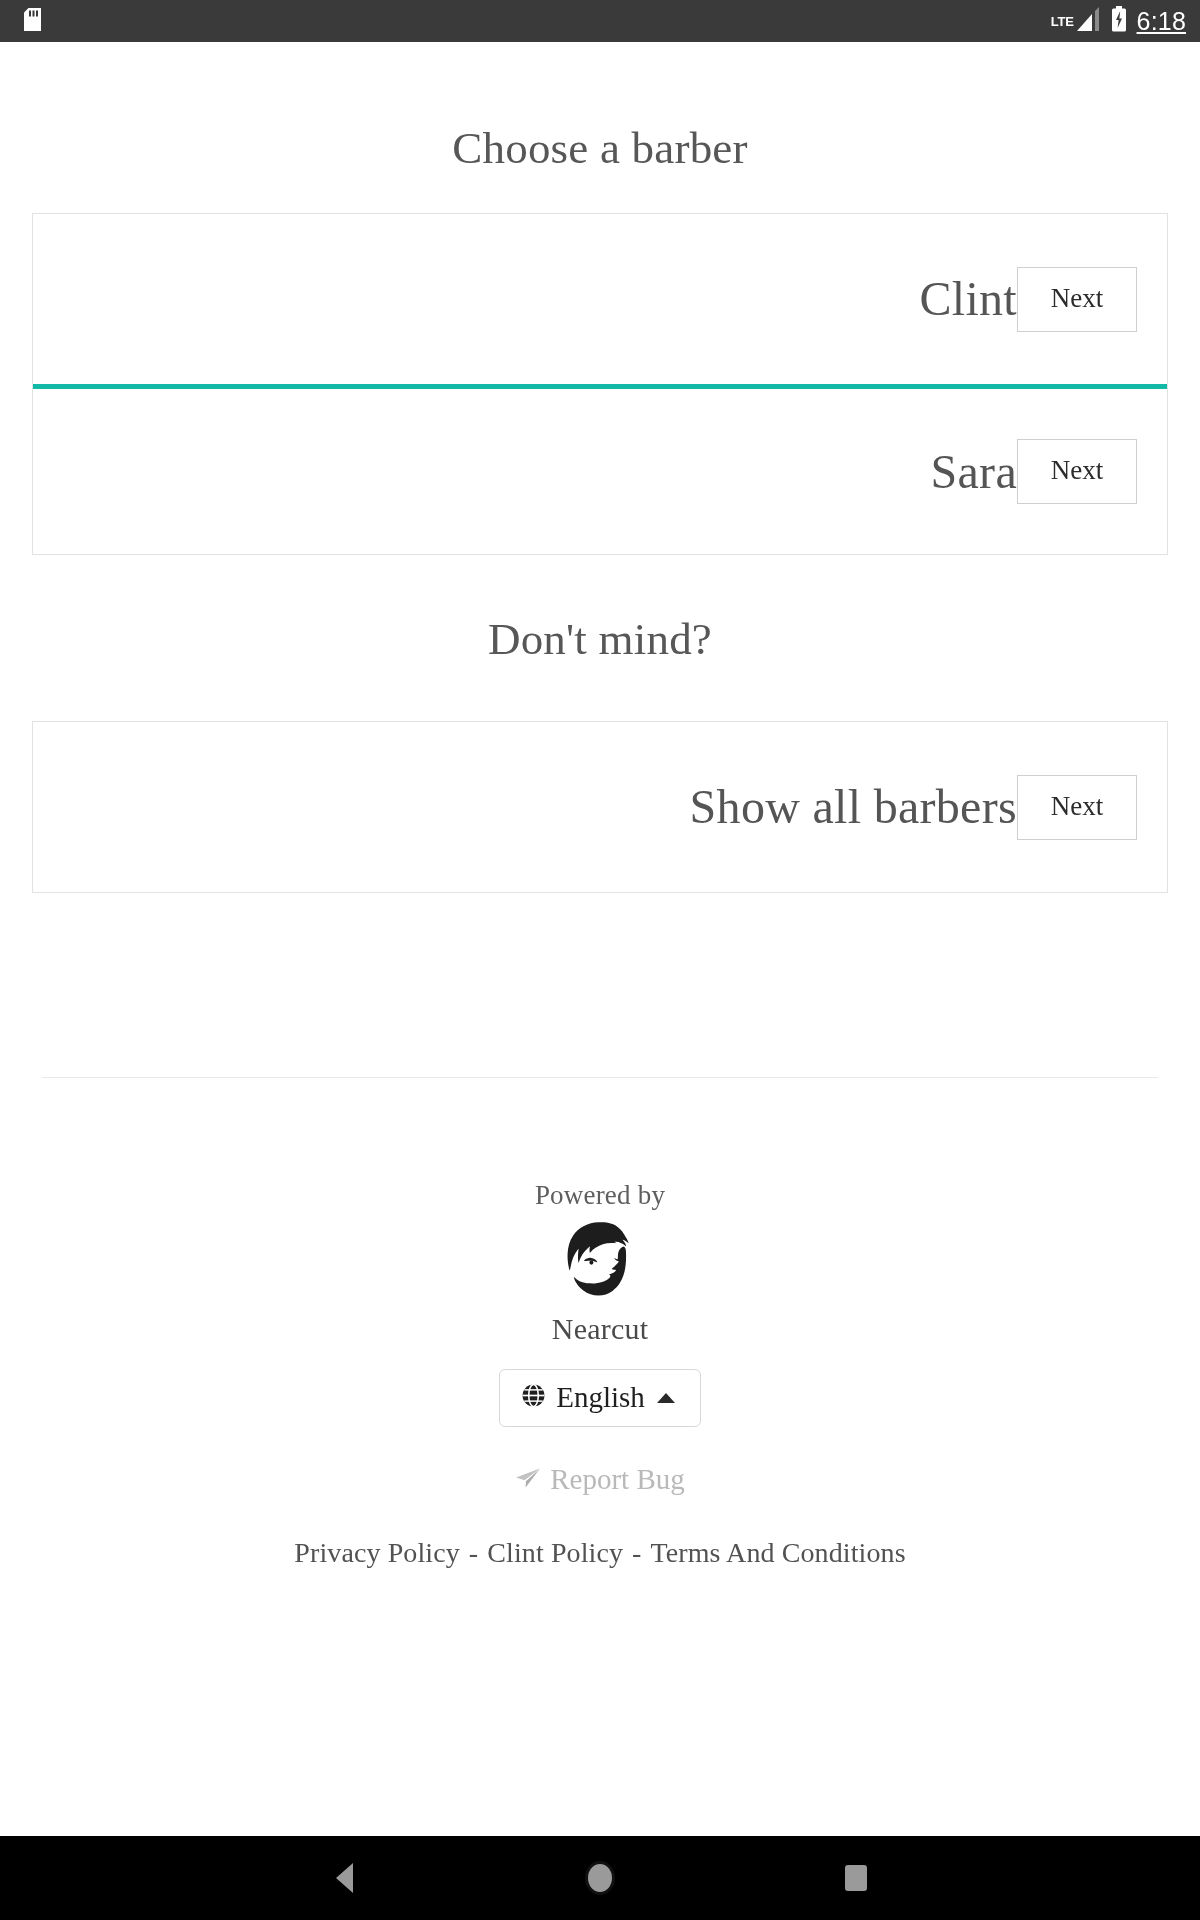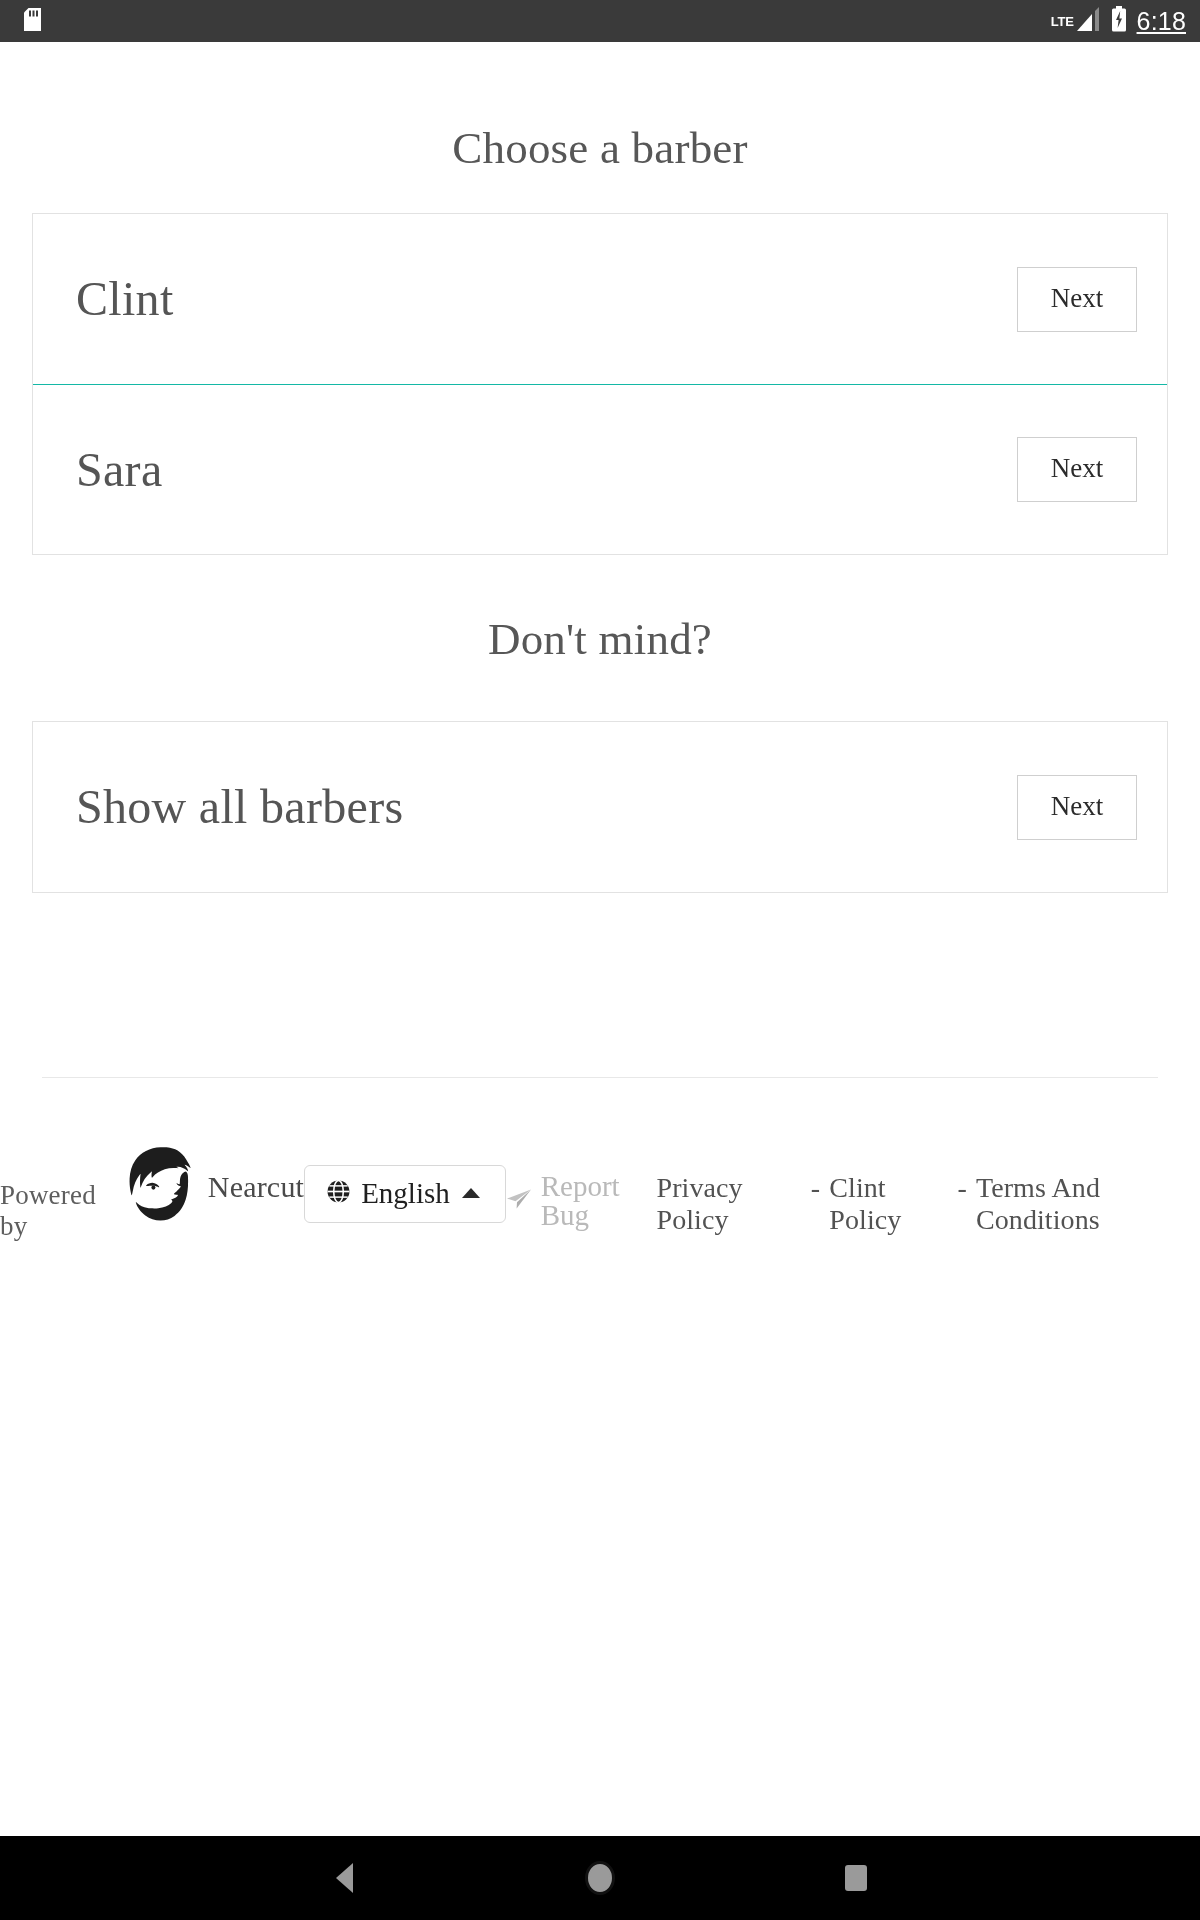--- a/index.html
+++ b/index.html
@@ -88,26 +88,26 @@
     margin: 0 32px;
     border: 1px solid #e2e2e2;
     background: #ffffff;
   }
   .card.primary-list { margin-top: 39px; }
   .card.fallback-list { margin-top: 56px; }
 
   .option-row {
     display: flex;
     align-items: center;
-    justify-content: space-between;
+    justify-content: flex-end;
     height: 170px;
     padding: 0 30px 0 43px;
     background: #ffffff;
   }
-  .option-row + .option-row { border-top: 1px solid #14b8a6; }
+  .option-row + .option-row { border-top: 5px solid #14b8a6; }
 
   .option-label {
     font-size: 48px;
     font-weight: 400;
     color: #555555;
     line-height: 1;
     letter-spacing: 0.3px;
   }
 
   .next-button {
@@ -132,21 +132,21 @@
     left: 0; right: 0;
     top: 1035px;
   }
 
   .footer {
     position: absolute;
     top: 1080px;
     left: 0;
     right: 0;
     display: flex;
-    flex-direction: row;
+    flex-direction: column;
     align-items: center;
   }
 
   .powered-by {
     font-size: 27px;
     color: #5e5e5e;
     letter-spacing: 0.2px;
     margin-top: 58px;
   }
 

